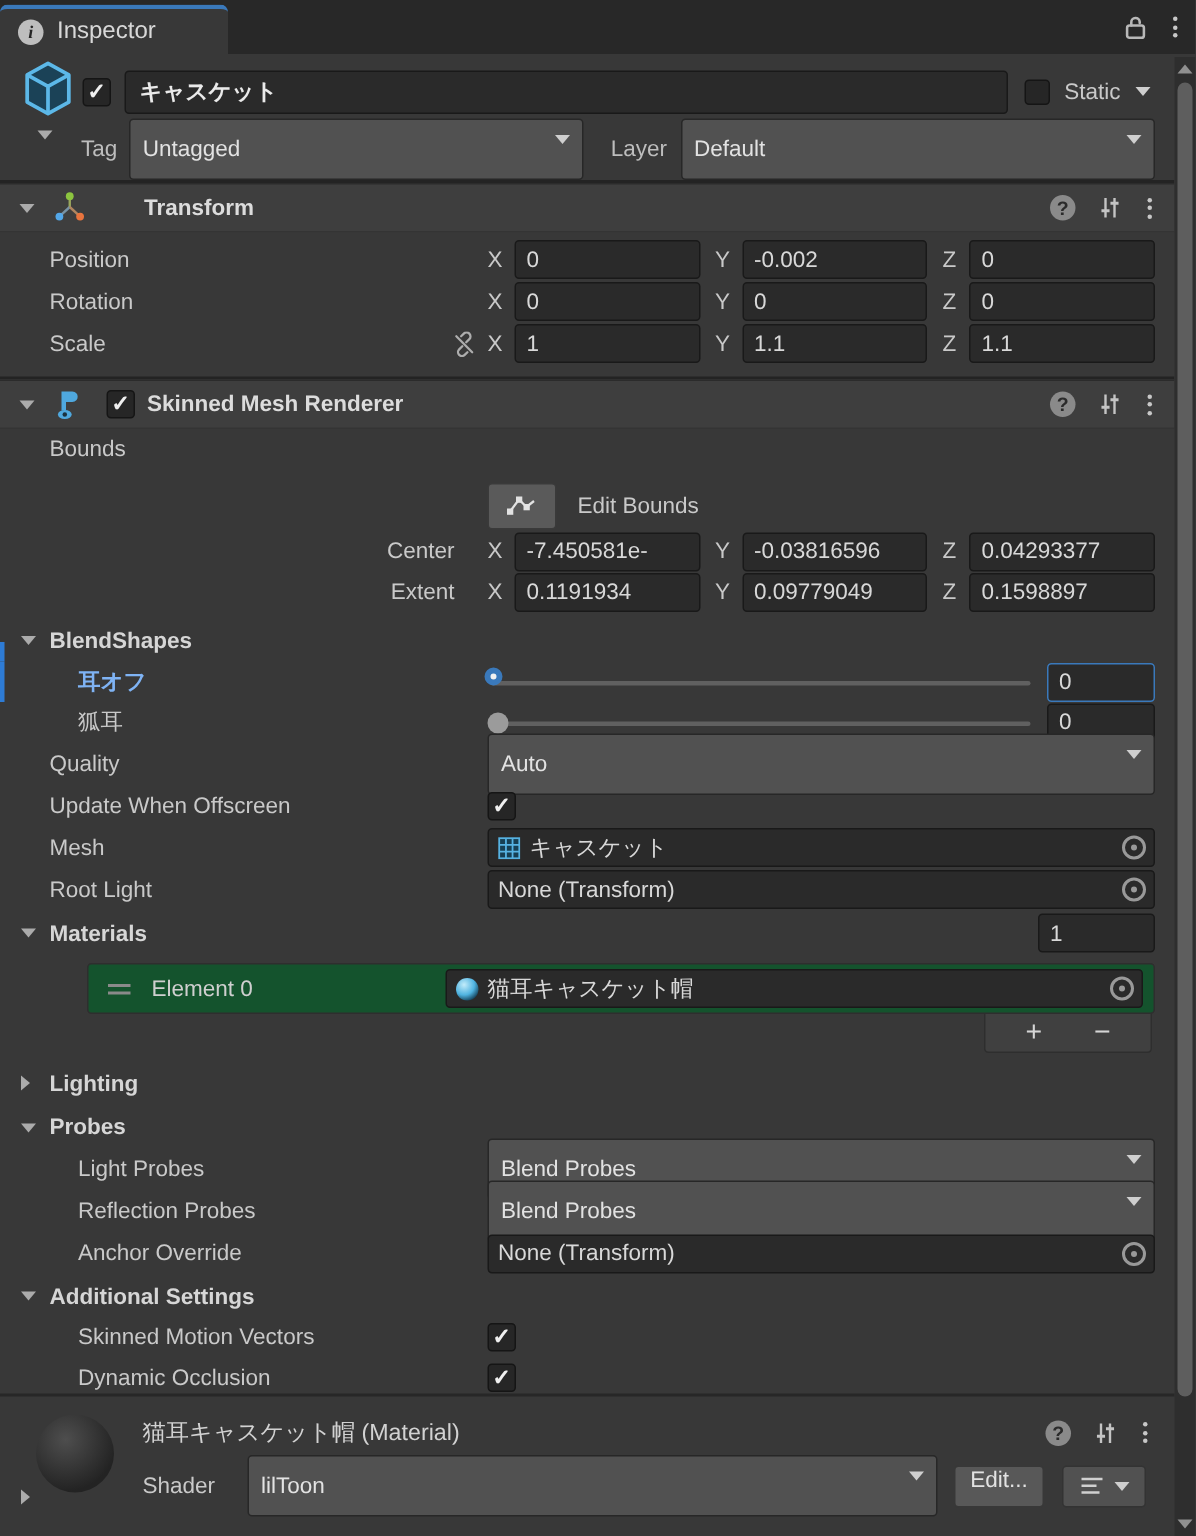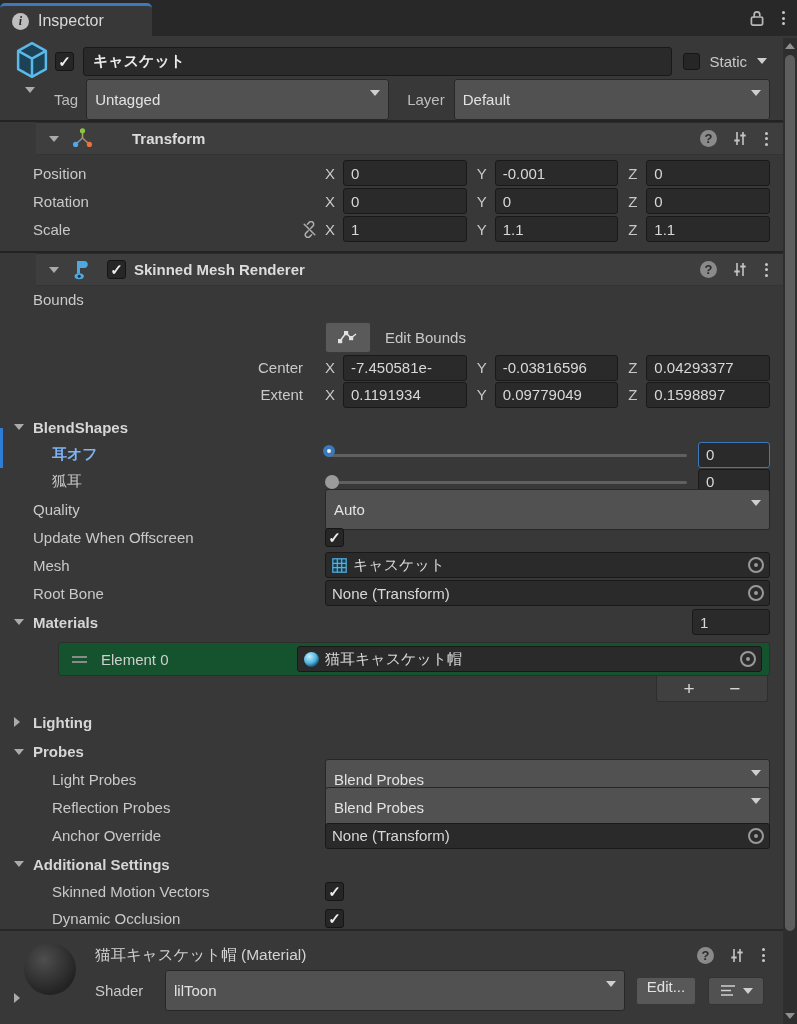--- a/index.html
+++ b/index.html
@@ -52,21 +52,21 @@
   
   .go { padding:8px 13px 6px 13px; }
   .go-r1 { display:flex; align-items:center; height:34px; }
   .go-icon { position:relative; width:42px; flex:none; }
   .go-icon .mini { position:absolute; left:12px; bottom:-11px; }
   .name-field { flex:1; height:29px; background:#2A2A2A; border:1px solid #191919; border-radius:3px;
         display:flex; align-items:center; padding:0 9px; color:#EAEAEA; font-weight:bold; }
   .go-r2 { display:flex; align-items:center; height:30px; margin-top:6px; padding-left:41px; }
   
   .chead { height:33px; background:#3E3E3E; border-top:1px solid #2B2B2B; border-bottom:1px solid #343434;
-        display:flex; align-items:center; padding:0 13px 0 13px; gap:8px;margin-left:36px; }
+        display:flex; align-items:center; padding:0 13px 0 13px; gap:8px; }
   .chead .title { font-weight:bold; color:#DCDCDC; font-size:15px; }
   .chead-right { margin-left:auto; display:flex; gap:15px; align-items:center; }
   .help { width:17px; height:17px; border-radius:50%; background:#8A8A8A; color:#2B2B2B; font-weight:bold;
         font-size:13px; display:flex; align-items:center; justify-content:center; }
   
   .slider { flex:1; position:relative; height:28px; margin-right:9px; }
   .track { position:absolute; left:2px; right:2px; top:13px; height:3px; background:#606060; border-radius:2px; }
   .thumb { position:absolute; left:0; top:7px; width:14px; height:14px; border-radius:50%; background:#9B9B9B; }
   .thumb.focus { left:-2px; top:4px; width:12px; height:12px; background:#F2F2F2; border:4px solid #3A79BB; }
   .val { width:72px; flex:none; }
@@ -202,21 +202,21 @@
       <div class="lcol">
           <span class="ind1">Position</span>
         </div>
       <div class="vgroup">
         <span class="axis">X</span>
         <div class="vfield">
             <span>0</span>
           </div>
         <span class="axis">Y</span>
         <div class="vfield">
-            <span>-0.001</span>
+            <span>-0.002</span>
           </div>
         <span class="axis">Z</span>
         <div class="vfield">
             <span>0</span>
           </div>
       </div>
     </div>
     <div class="row">
       <div class="lcol">
           <span class="ind1">Rotation</span>
@@ -410,21 +410,21 @@
             <path d="M5.3 1 V14 M9.7 1 V14 M1 5.3 H14 M1 9.7 H14" stroke="#56B2E2" stroke-width="1.2"></path>
           </svg>
       </span>
       <span>キャスケット</span>
       <span class="picker"></span>
     </div>
   </div>
 
   <div class="row">
     <div class="lcol">
-        <span class="ind1">Root Bone</span>
+        <span class="ind1">Root Light</span>
       </div>
     <div class="ofield">
       <span>None (Transform)</span>
       <span class="picker"></span>
     </div>
   </div>
 
   <div class="row" style="height:30px">
     <span class="fo tri-d"></span>
     <span class="bold ind1">Materials</span>

